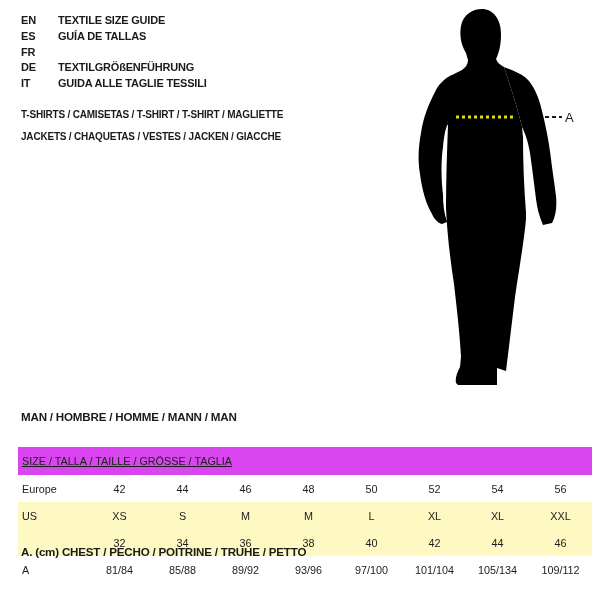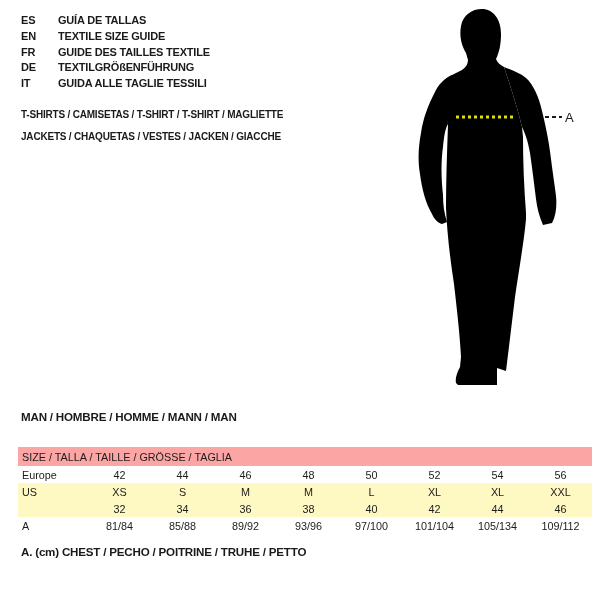--- a/index.html
+++ b/index.html
@@ -20,46 +20,45 @@
   
   .figure-wrap { position:absolute; left:410px; top:6px; width:170px; height:382px; }
   .figure-wrap svg { display:block; width:170px; height:382px; }
 
   
   .section-title { position:absolute; left:21px; top:409px; font-size:11.6px; font-weight:700; line-height:16px; letter-spacing:-0.2px; }
 
   
   .size-table { position:absolute; left:18px; top:447px; width:574px; border-collapse:collapse; table-layout:fixed; font-size:10.8px; color:#1c1c1c; }
   .size-table td { padding:0; text-align:center; vertical-align:middle; white-space:nowrap; }
-  .size-table .thead-row td { background:#fca5a5; height:19px; text-align:left; padding-left:4px; }
-  .size-table .data-row td { height:17px; }
+  .size-table .thead-row td { background:#d946ef; height:28px; text-align:left; padding-left:4px;text-decoration:underline; }
+  .size-table .data-row td { height:27px; }
   .size-table .row-label { text-align:left; padding-left:4px; }
   .size-table .row-gray td { background:#fef9c3; }
   .col-label { width:70px; }
 
   
   .footnote { position:absolute; left:21px; top:544px; font-size:11.6px; font-weight:700; line-height:16px; letter-spacing:-0.2px; }
 </style>
 </head>
 <body>
 
 <div class="page">
 
   <div class="lang-guide">
     <div class="lang-row">
+      <span class="lang-code">EN</span>
+      <span class="lang-text">TEXTILE SIZE GUIDE</span>
+    </div>
+    <div class="lang-row">
       <span class="lang-code">ES</span>
       <span class="lang-text">GUÍA DE TALLAS</span>
     </div>
     <div class="lang-row">
-      <span class="lang-code">EN</span>
-      <span class="lang-text">TEXTILE SIZE GUIDE</span>
-    </div>
-    <div class="lang-row">
       <span class="lang-code">FR</span>
-      <span class="lang-text">GUIDE DES TAILLES TEXTILE</span>
     </div>
     <div class="lang-row">
       <span class="lang-code">DE</span>
       <span class="lang-text">TEXTILGRÖßENFÜHRUNG</span>
     </div>
     <div class="lang-row">
       <span class="lang-code">IT</span>
       <span class="lang-text">GUIDA ALLE TAGLIE TESSILI</span>
     </div>
   </div>

